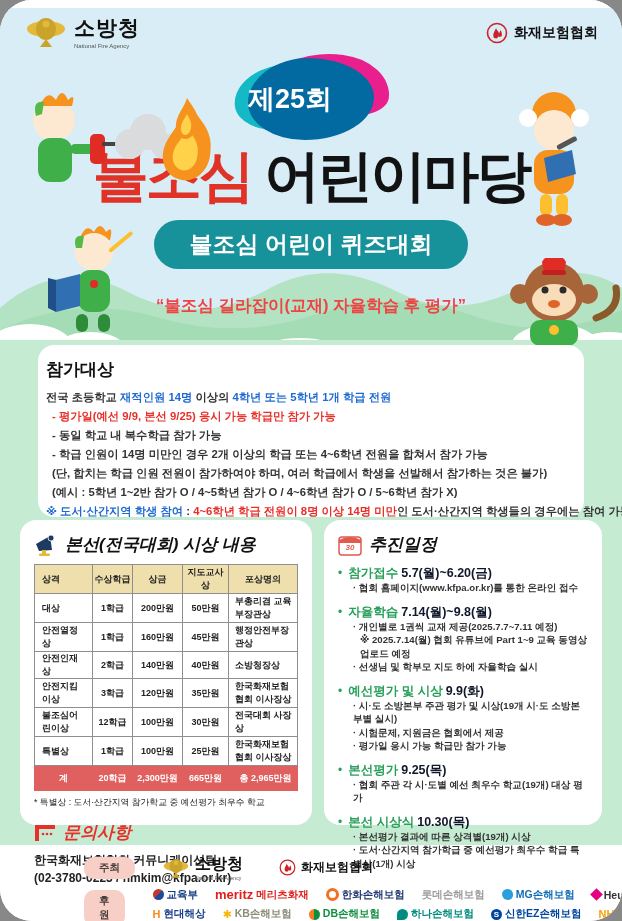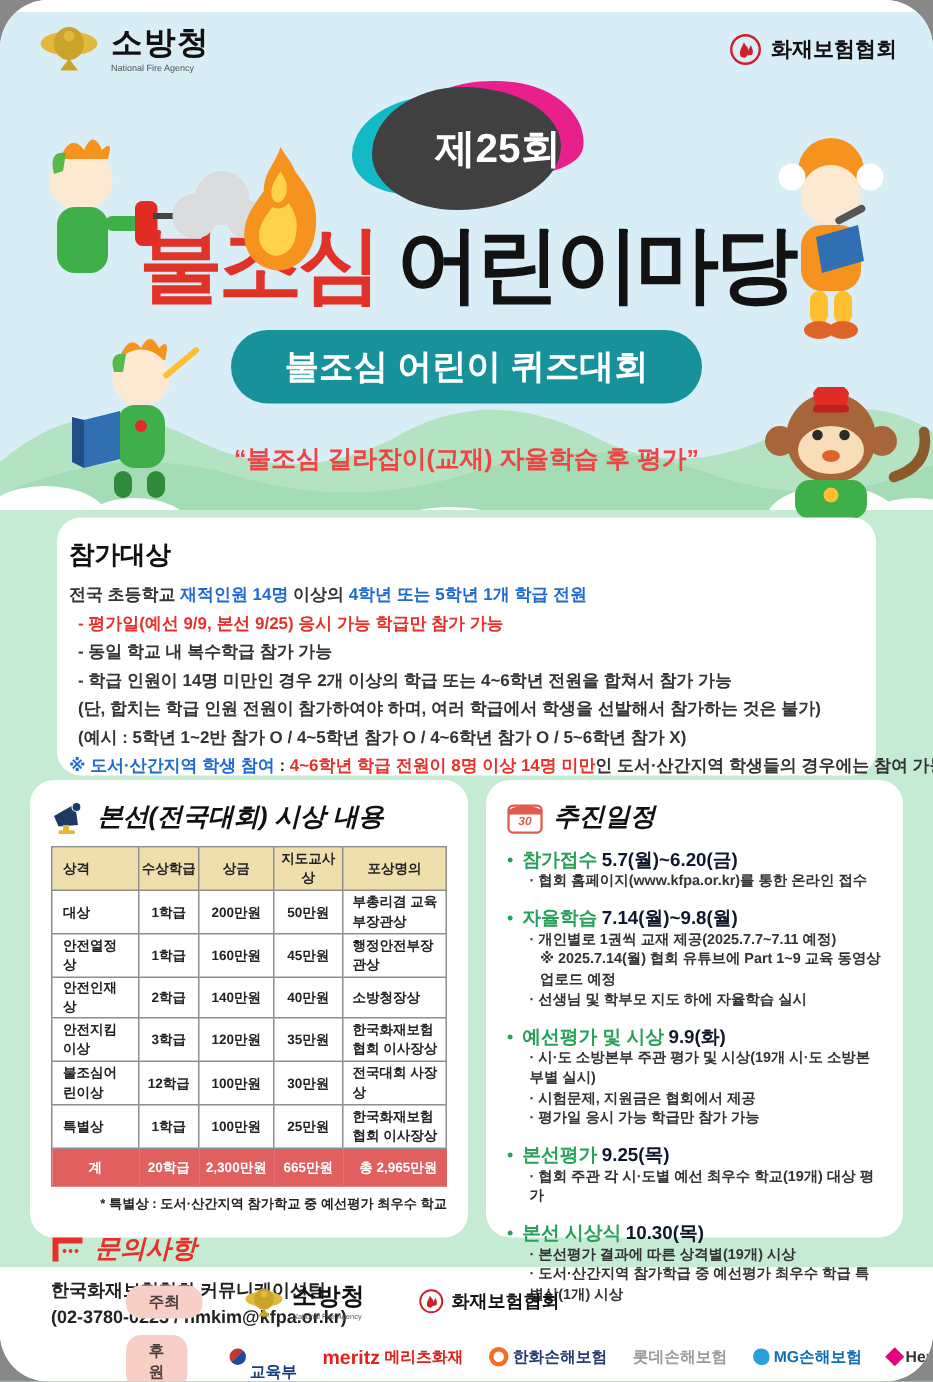--- a/index.html
+++ b/index.html
@@ -17,21 +17,21 @@
   .hdr-left .ko{font-size:21px;font-weight:800;color:#111;letter-spacing:1px;}
   .hdr-left .en{font-size:6px;color:#555;margin-top:1px;}
   .hdr-right{position:absolute;right:24px;top:22px;display:flex;align-items:center;gap:6px;}
   .hdr-right .ko{font-size:14px;font-weight:800;color:#111;}
 
   
   .hero{position:absolute;left:0;top:58px;width:622px;text-align:center;}
   .blob-wrap{position:relative;width:130px;height:82px;margin:0 auto;}
   .blob-teal{position:absolute;left:-12px;top:6px;width:110px;height:64px;background:#14b9c6;border-radius:50% 50% 55% 45%/60% 45% 55% 50%;transform:rotate(-8deg);}
   .blob-pink{position:absolute;right:-14px;top:-4px;width:112px;height:62px;background:#ea1f8e;border-radius:55% 45% 50% 50%/50% 60% 40% 50%;transform:rotate(7deg);}
-  .blob-purple{position:absolute;left:2px;top:0;width:126px;height:82px;background:#404040;border-radius:48% 52% 55% 45%/55% 48% 52% 45%;display:flex;align-items:center;justify-content:flex-end;}
+  .blob-purple{position:absolute;left:2px;top:0;width:126px;height:82px;background:#0369a1;border-radius:48% 52% 55% 45%/55% 48% 52% 45%;display:flex;align-items:center;justify-content:flex-start;}
   .blob-purple span{color:#fff;font-size:27px;font-weight:900;}
   .main-title{margin-top:8px;font-size:56px;font-weight:900;letter-spacing:-3px;line-height:1.0;}
   .main-title .red{color:#e03227;}
   .main-title .blk{color:#121212;}
   .quiz-pill{display:inline-block;margin-top:16px;background:#17929a;color:#fff;font-size:23px;font-weight:800;padding:9px 36px;border-radius:26px;}
   .quote{margin-top:26px;font-size:16.5px;font-weight:800;color:#ef4444;}
 
   
   .card{position:absolute;background:#fff;border-radius:16px;box-sizing:border-box;z-index:2;}
   .card-elig{left:38px;top:345px;width:546px;height:172px;padding:13px 8px;}
@@ -46,21 +46,21 @@
 
   .sec-h{display:flex;align-items:center;gap:7px;font-size:17px;font-weight:900;color:#111;font-style:italic;}
   .sec-h.red{color:#e8302a;}
 
   table.awards{margin-top:8px;width:100%;border-collapse:collapse;font-size:9px;color:#222;}
   table.awards th{background:#eedfad;font-weight:800;border:1px solid #8e8e8e;height:22px;}
   table.awards td{border:1px solid #8e8e8e;height:22px;text-align:center;font-weight:700;}
   table.awards td.c0{text-align:justify;text-align-last:justify;padding:0 7px;}
   table.awards td.c4{text-align:left;padding-left:6px;}
   table.awards tr.total td{background:#e06060;color:#fff;font-weight:800;border-color:#e06060;text-align:center;text-align-last:center;}
-  .tbl-note{margin-top:6px;font-size:8.8px;font-weight:700;color:#222;text-align:right;}
+  .tbl-note{margin-top:6px;font-size:8.8px;font-weight:400;color:#222;}
 
   .contact{margin-top:12px;}
   .contact .lines{margin-top:7px;font-size:12px;font-weight:700;color:#222;line-height:18px;}
 
   .sch-item{margin-top:9px;}
   .sch-head{font-size:12.5px;line-height:16px;}
   .sch-head::before{content:"•";color:#27a05a;margin-right:6px;font-size:12px;}
   .sch-title{color:#27a05a;font-weight:900;}
   .sch-date{color:#0f172a;font-weight:700;margin-left:3px;}
   .sch-sub{font-size:9.6px;font-weight:600;color:#333;line-height:13.5px;padding-left:15px;}
@@ -381,21 +381,21 @@
           <div class="ko">화재보험협회</div>
         </div>
       </div>
     </div>
     <div class="f-row" style="align-items:flex-start;">
       <span class="f-pill" style="margin-top:3px;">후원</span>
       <div class="sp-rows">
         <div class="sp-row">
           <span class="sp">
               <span class="sp-icon ic-taegeuk"></span>
-              <span style="color: rgb(18, 61, 128); margin-top: 21px;">교육부</span>
+              <span style="color: rgb(18, 61, 128);">교육부</span>
             </span>
           <span class="sp">
               <span style="font-size: 13px; font-weight: 900; color: rgb(224, 32, 27);">meritz</span>
               <span class="suffix" style="color: rgb(224, 32, 27);">메리츠화재</span>
             </span>
           <span class="sp">
               <span class="sp-icon ic-ring"></span>
               <span style="color: rgb(36, 58, 115);">한화손해보험</span>
             </span>
           <span class="sp">

